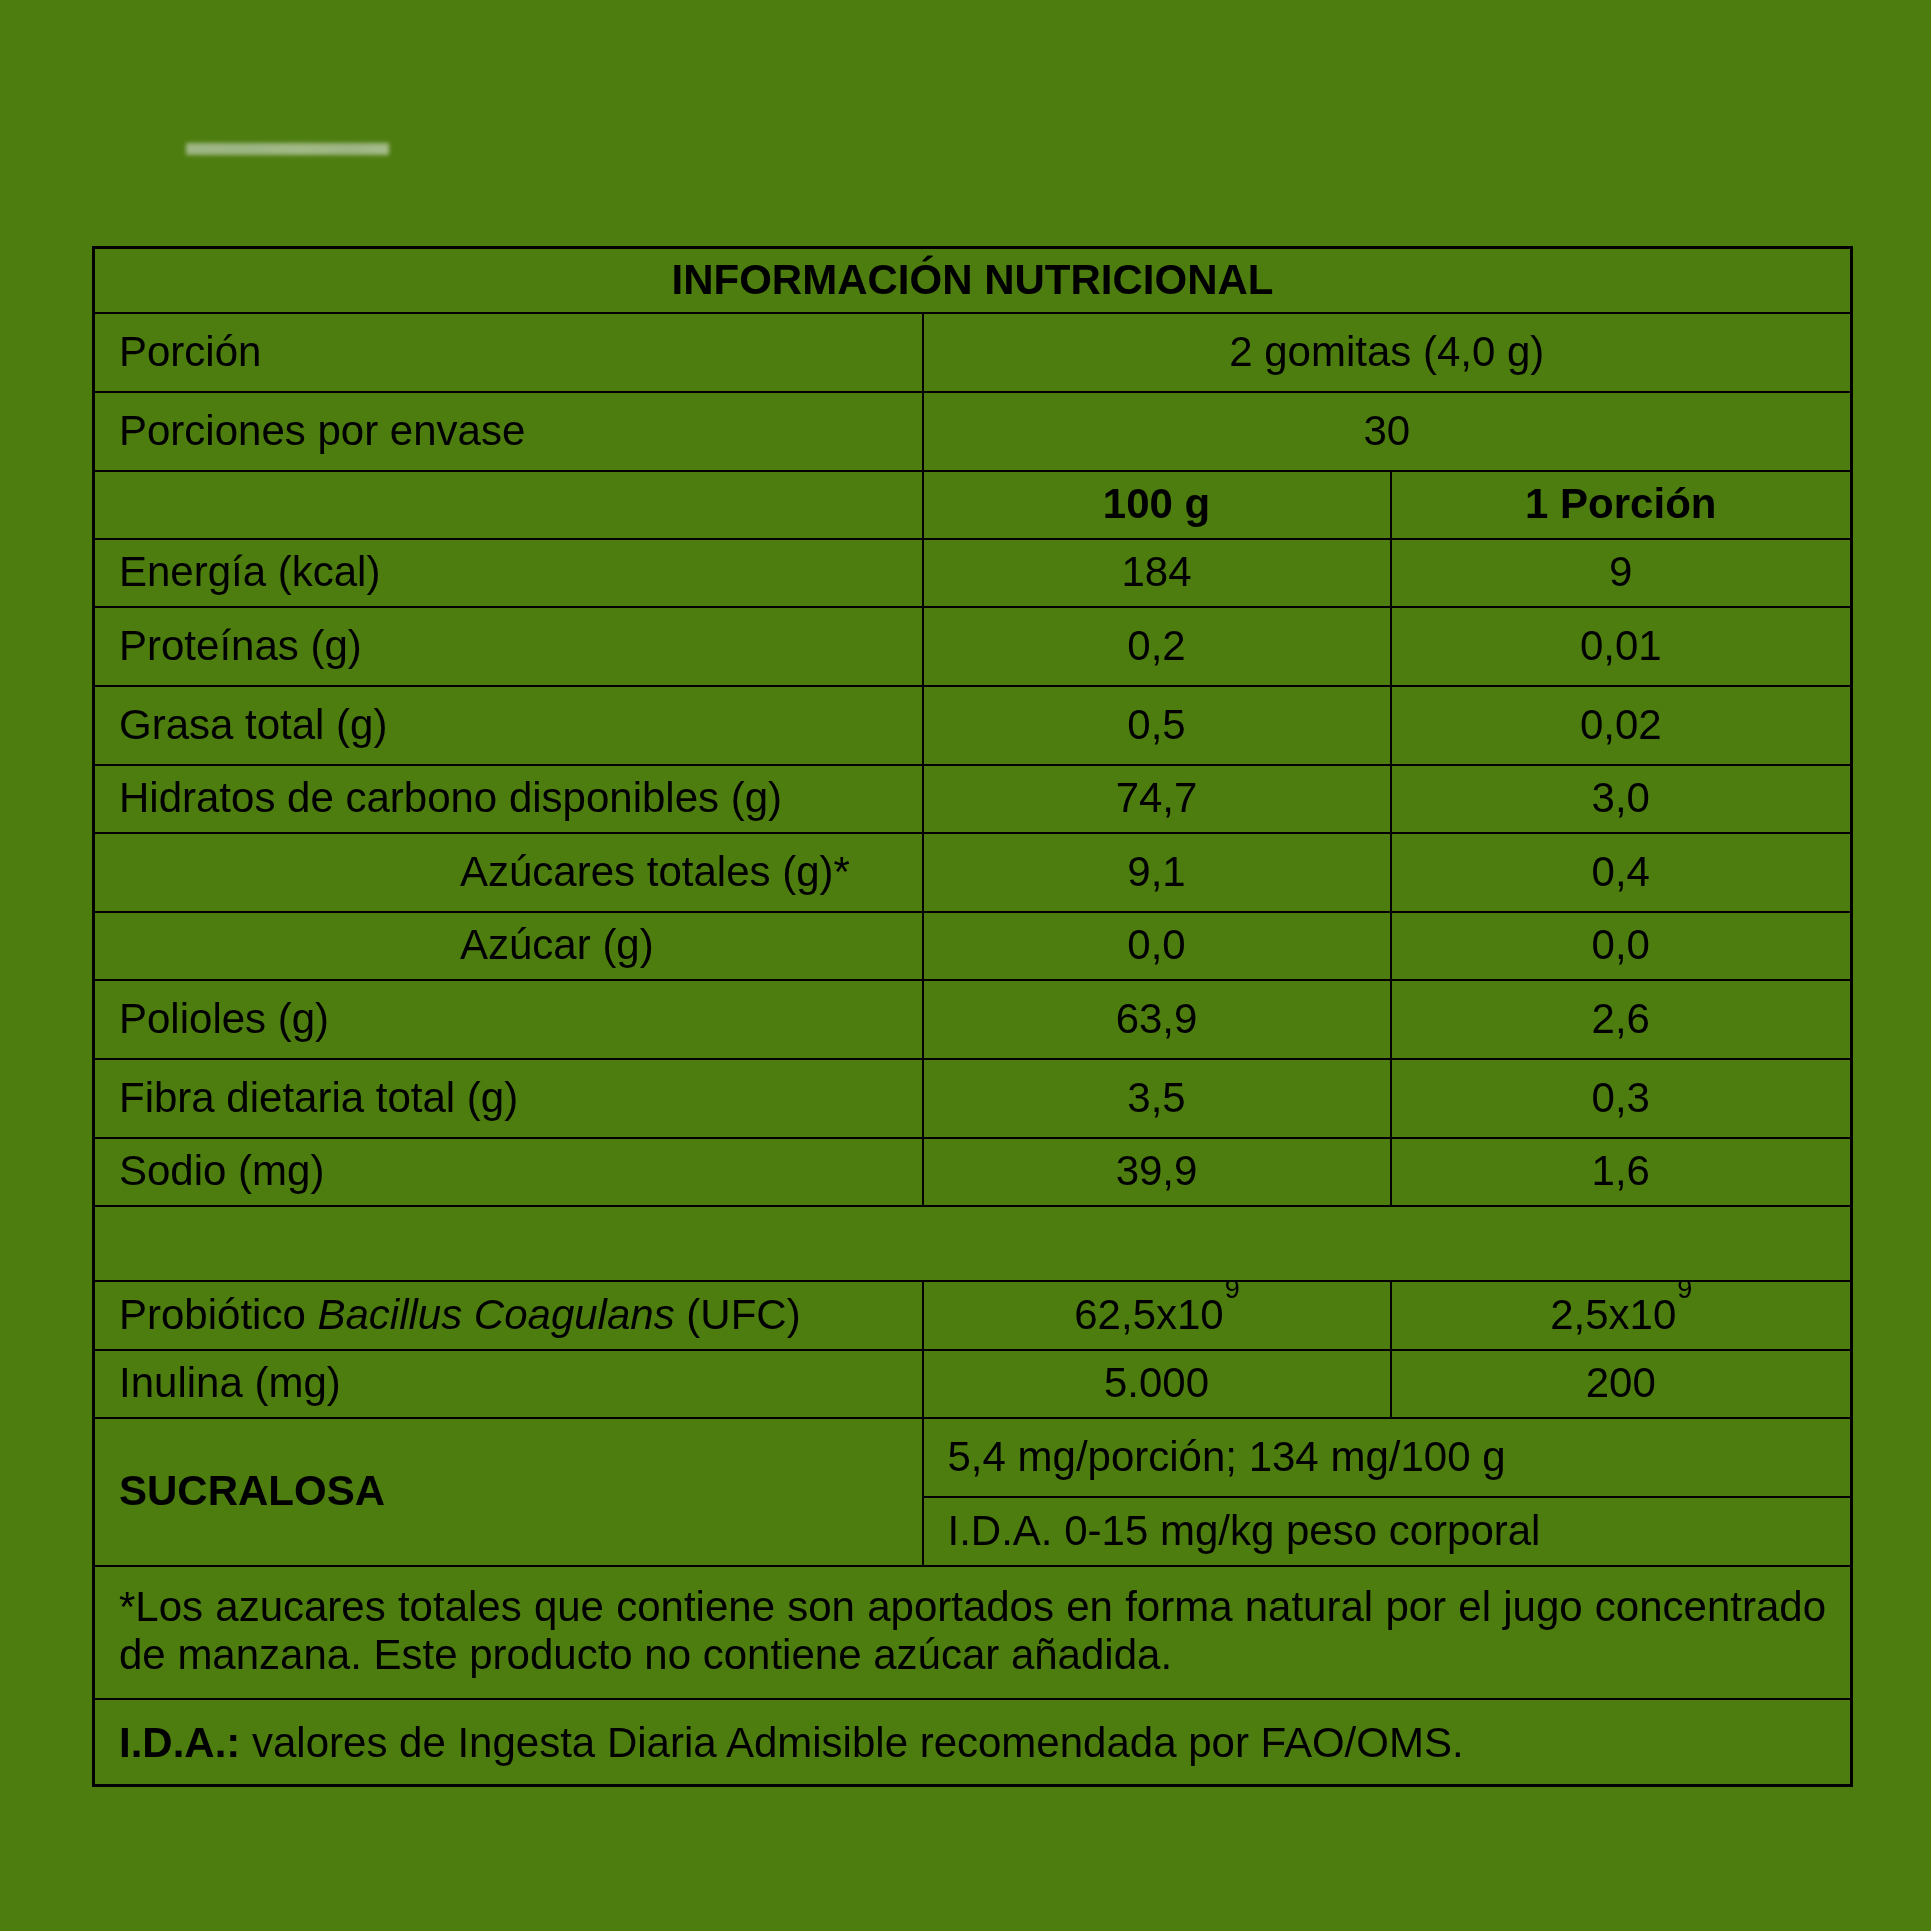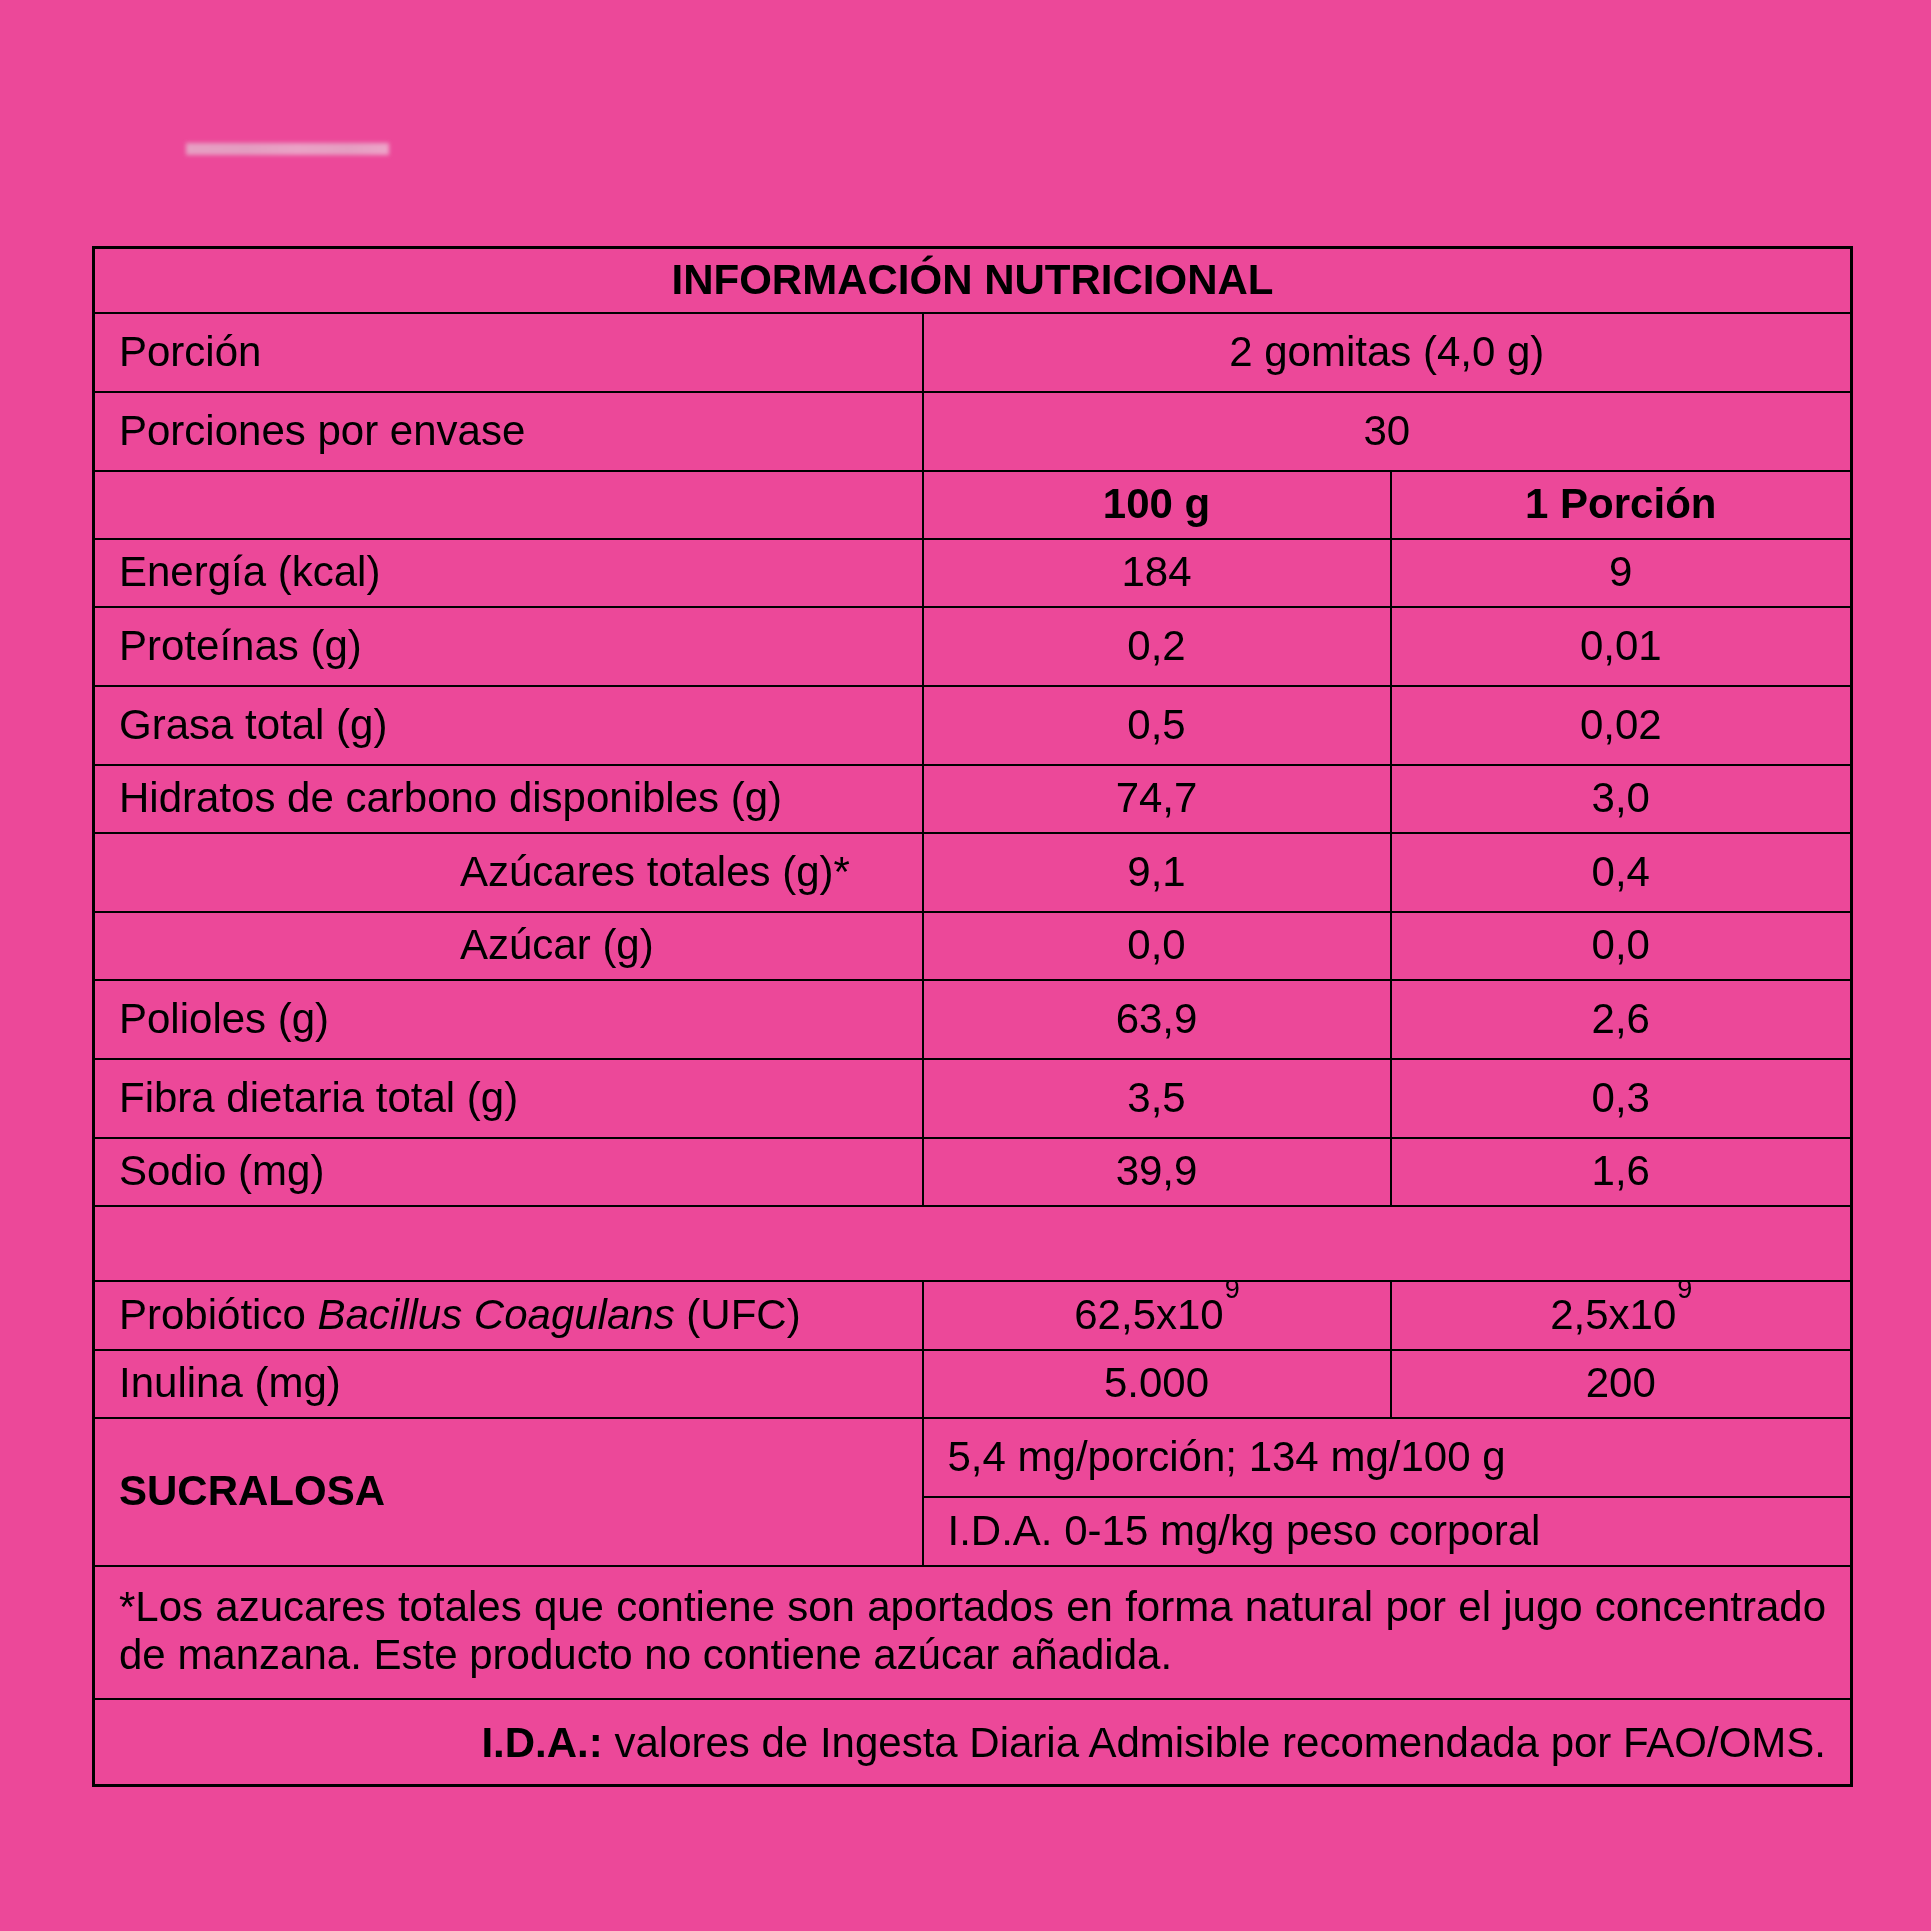--- a/index.html
+++ b/index.html
@@ -1,20 +1,20 @@
 <!DOCTYPE html>
 <html><head>
 <meta charset="utf-8">
 <style>
   html, body { margin: 0; padding: 0; background: #ffffff; }
   .page {
     position: relative;
     width: 1931px;
     height: 1931px;
-    background: #ec4899;
+    background: #4d7c0f;
     font-family: "Liberation Sans", sans-serif;
     color: #000000;
     overflow: hidden;
   }
   .scan-artifact {
     position: absolute;
     left: 186px; top: 143px;
     width: 203px; height: 11.6px;
     background: linear-gradient(90deg, #e3e8e6 0%, #dde4e2 30%, #e9edeb 55%, #dfe5e3 80%, #eef1f0 100%);
     opacity: 0.55;
@@ -53,21 +53,21 @@
   td.fn-cell {
     white-space: normal !important;
     text-align: justify;
     line-height: 1.45;
     padding: 3.9px 24px 5.8px 24px !important;
     font-size: 42px;
   }
   td.fn-top {
     vertical-align: top;
     padding-top: 7.7px !important;
-    text-align: right;
+    text-align: left;
   }
   sup.exp {
     font-size: 27px;
     line-height: 0;
     position: relative;
     top: -15.4px;
     left: 1px;
   }
 </style>
 </head>

